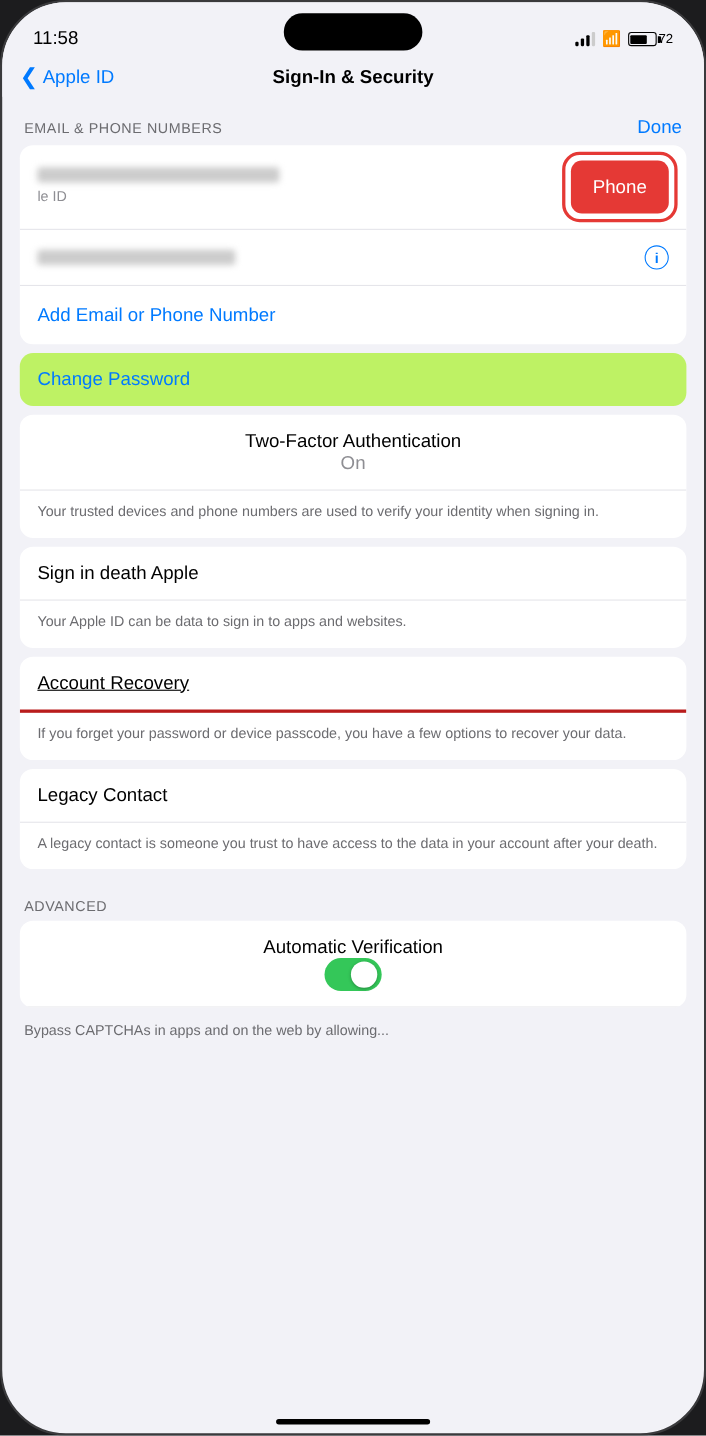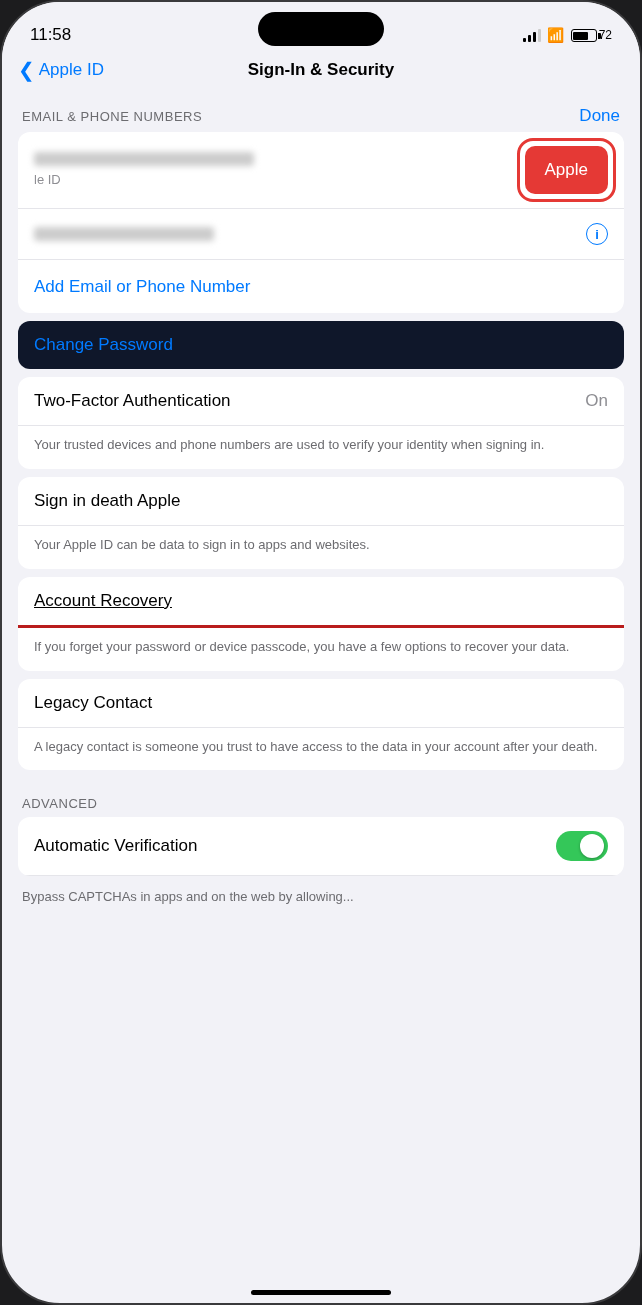--- a/index.html
+++ b/index.html
@@ -308,20 +308,21 @@
       font-size: 17px;
     }
 
     
     .tfa-row {
       display: flex;
       align-items: center;
       justify-content: space-between;
       padding: 14px 16px;
       border-bottom: 1px solid #e5e5ea;
+      flex-direction: column;
     }
 
     .tfa-label {
       font-size: 17px;
       color: #000;
     }
 
     .tfa-value {
       font-size: 17px;
       color: #8e8e93;
@@ -371,21 +372,21 @@
       bottom: 8px;
       left: 50%;
       transform: translateX(-50%);
       width: 140px;
       height: 5px;
       background: #000;
       border-radius: 3px;
     }
 
     .card-standalone {
-      background: #0f172a;
+      background: #bef264;
       border-radius: 12px;
       margin: 0 16px 4px;
     }
 
     .sub-desc {
       padding: 4px 20px 12px;
       font-size: 13px;
       color: #6c6c70;
       line-height: 1.45;
     }
@@ -431,21 +432,21 @@
     </div>
 
     <div class="card">
 
       <div class="email-row">
         <div class="email-text-block">
           <div class="email-blurred"></div>
           <span class="apple-id-label">le ID</span>
         </div>
         <div class="delete-button-wrap">
-          <button class="delete-button">Apple</button>
+          <button class="delete-button">Phone</button>
           <div class="delete-highlight-ring"></div>
         </div>
       </div>
 
       <div class="phone-blurred-row">
         <div class="phone-blurred"></div>
         <div class="info-badge">i</div>
       </div>
 
       <div class="card-item" style="border-top: 1px solid #e5e5ea; border-bottom: none;">

